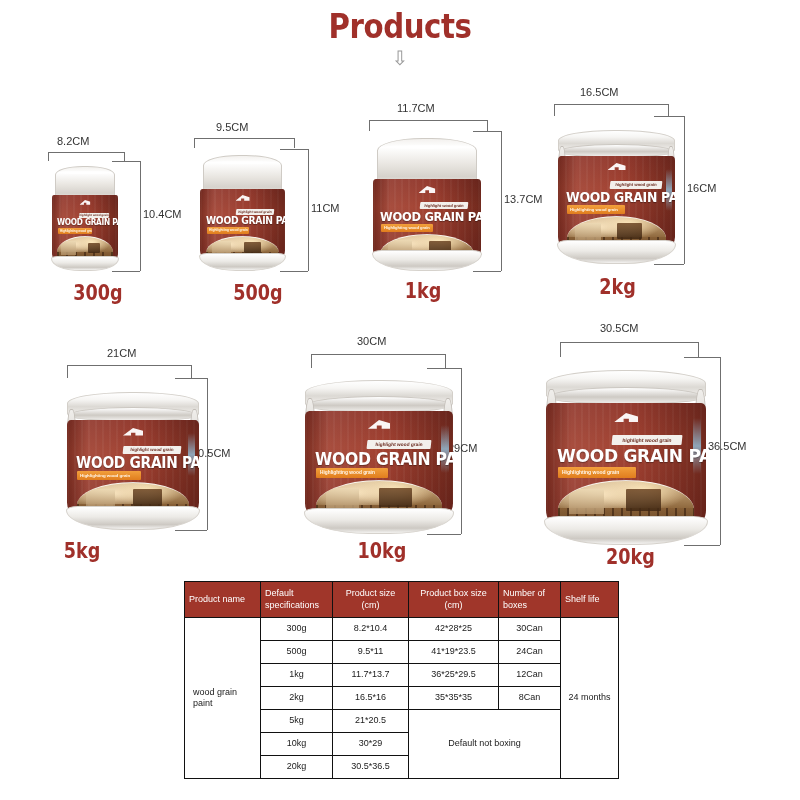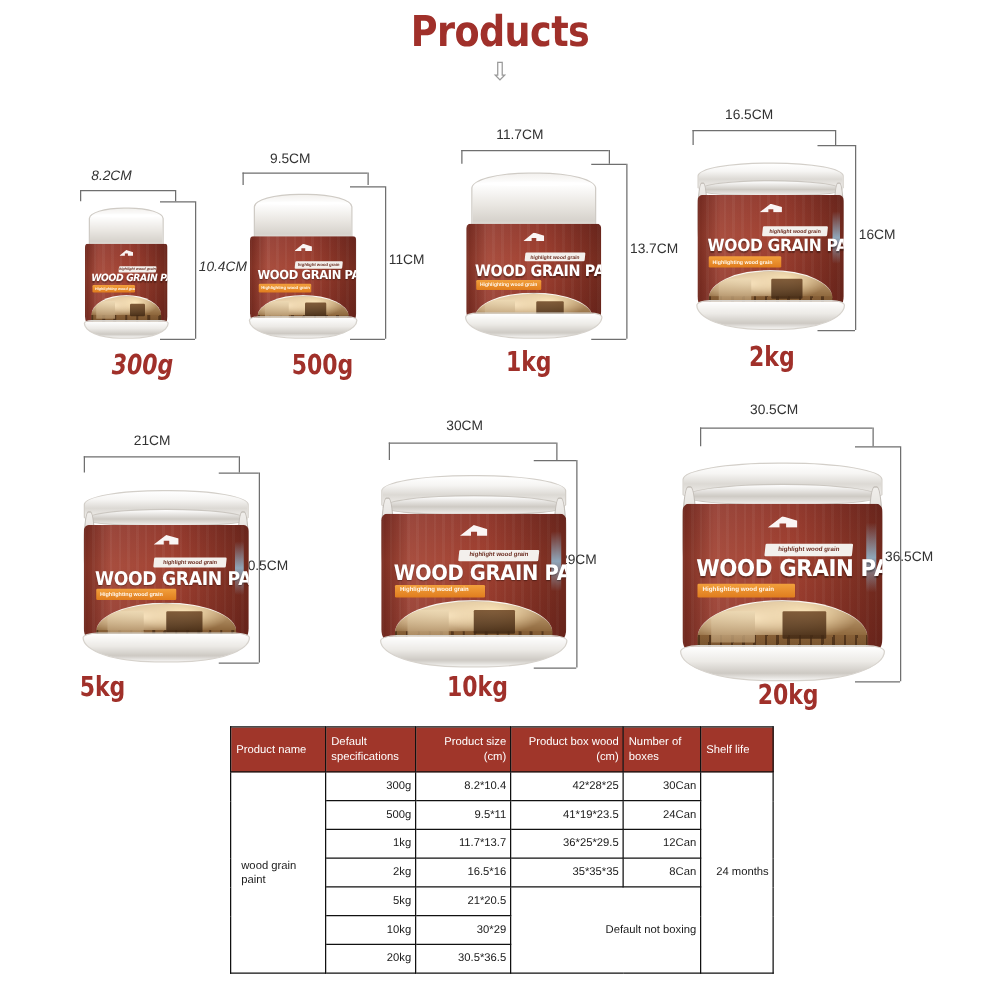--- a/index.html
+++ b/index.html
@@ -165,37 +165,37 @@
   }
 
   
   .spec-table{
     position:absolute; left:184px; top:581px;
     width:434px; border-collapse:collapse;
     font-size:9px; color:#1a1a1a;
     table-layout:fixed;
   }
   .spec-table th, .spec-table td{
-    border:1px solid #111; padding:2px 3px; text-align:right; vertical-align:middle;
+    border:1px solid #111; padding:2px 3px; text-align:center; vertical-align:middle;
     line-height:1.25; font-weight:normal;
   }
   .spec-table thead th{
     background:#A0362A; color:#ffffff; height:36px; font-weight:normal;
   }
   .spec-table thead th.l{ text-align:left; padding-left:4px; }
   .spec-table td.name{ text-align:left; padding-left:8px; }
   .spec-table tbody td{ height:23px; background:#ffffff; }
 </style>
 </head>
 <body>
 
 <div class="page-title">Products</div>
 <div class="title-arrow">⇩</div>
 
-<div class="product" style="left:44px; top:130px; width:140px; height:180px;font-style:italic;">
+<div class="product" style="left:28px; top:130px; width:140px; height:180px;">
   <div class="dim-line dim-h" style="left:20px; top:22px; width:76px;"></div>
   <div class="dim-line dim-v" style="left:20px; top:22px; height:9px;"></div>
   <div class="dim-line dim-v" style="left:96px; top:22px; height:9px;"></div>
   <div class="dim-text" style="left:29px; top:5px;">8.2CM</div>
 
   <div class="dim-line dim-h" style="left:84px; top:31px; width:28px;"></div>
   <div class="dim-line dim-v" style="left:112px; top:31px; height:110px;"></div>
   <div class="dim-line dim-h" style="left:84px; top:141px; width:28px;"></div>
   <div class="dim-text" style="left:115px; top:78px;">10.4CM</div>
 
@@ -421,21 +421,21 @@
       <col style="width:76px">
     <col style="width:90px">
       <col style="width:62px">
       <col style="width:58px">
   </colgroup>
   <thead>
     <tr>
       <th class="l">Product name</th>
       <th class="l">Default specifications</th>
       <th>Product size (cm)</th>
-      <th>Product box wood (cm)</th>
+      <th>Product box size (cm)</th>
       <th class="l">Number of boxes</th>
       <th class="l">Shelf life</th>
     </tr>
   </thead>
   <tbody>
     <tr>
       <td class="name" rowspan="7">wood grain paint</td>
       <td>300g</td>
       <td>8.2*10.4</td>
       <td>42*28*25</td>

